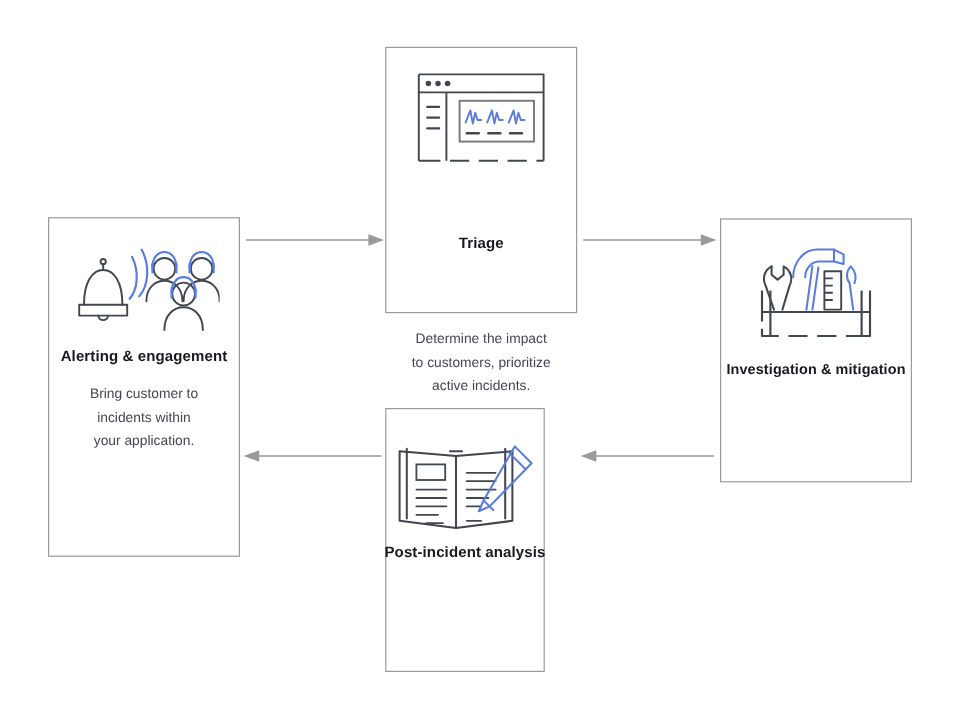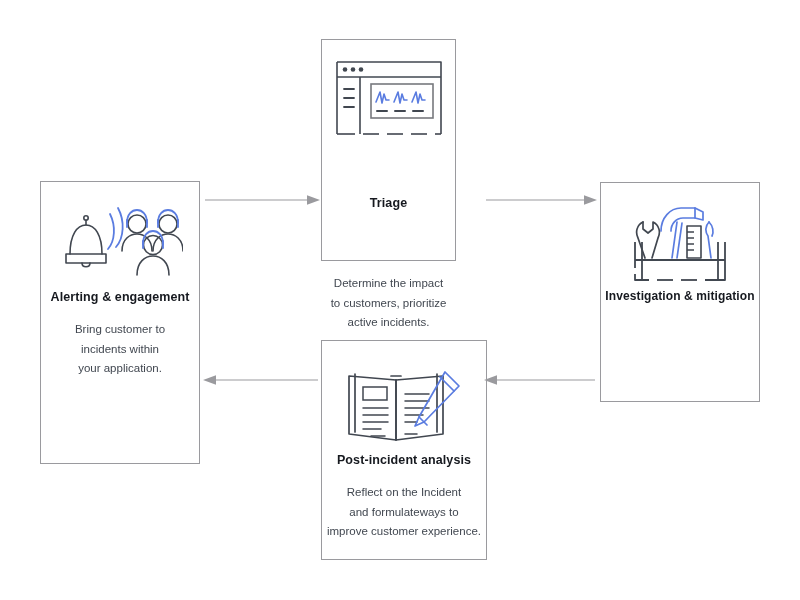--- a/index.html
+++ b/index.html
@@ -56,38 +56,38 @@
   
   #box-alerting {
     left: 40px;  top: 181px;  width: 160px;  height: 283px;
     padding-top: 14px;
   }
   #box-alerting .stage-icon   { height: 92px; }
   #box-alerting .stage-title  { margin-top: 2px; }
   #box-alerting .stage-desc   { margin-top: 16px; }
 
   #box-triage {
-    left: 321px; top: 39px;   width: 135px;  height: 222px;
+    left: 321px; top: 39px;   width: 160px;  height: 222px;
     padding-top: 16px;
     gap: 48px;
   }
   #box-triage .stage-icon    { height: 92px; }
   #box-triage .stage-title   { margin-top: 8px; }
   #box-triage .stage-desc    { margin-top: 16px; }
 
   #box-investigation {
     left: 600px; top: 182px;  width: 160px;  height: 220px;
     padding-top: 14px;
   }
   #box-investigation .stage-icon  { height: 92px; }
-  #box-investigation .stage-title { margin-top: 0px; font-size: 12px; }
+  #box-investigation .stage-title { margin-top: 12px; font-size: 12px; }
   #box-investigation .stage-desc  { margin-top: 14px; }
 
   #box-postincident {
-    left: 321px; top: 340px;  width: 166px;  height: 220px;
+    left: 321px; top: 340px;  width: 133px;  height: 220px;
     padding-top: 16px;
   }
   #box-postincident .stage-icon  { height: 92px; }
   #box-postincident .stage-title { margin-top: 4px; }
   #box-postincident .stage-desc  { margin-top: 16px; }
 
   
   .arrow {
     position: absolute;
   }
@@ -288,23 +288,20 @@
         </g>
 
         <g fill="none" stroke="#5a7ce0" stroke-width="1.7" stroke-linecap="round" stroke-linejoin="round">
           <path d="M104 12 L118 26 L83 62 L74 66 L78 57 Z"></path>
           <path d="M78 57 L86 65"></path>
           <path d="M99 17 L113 31"></path>
         </g>
       </svg>
     </div>
     <div class="stage-title">Post-incident analysis</div>
-    <div class="stage-desc">Reflect on the Incident
-and formulateways to
-improve customer experience.</div>
   </div>
 
   <div class="arrow" id="arrow-alerting-triage">
     <svg width="117" height="20" viewBox="0 0 117 20">
       <path d="M2 10 H105" stroke="#9a9a9e" stroke-width="1.2" fill="none"></path>
       <path d="M117 10 L104 5.2 L104 14.8 Z" fill="#9a9a9e"></path>
     </svg>
   </div>
 
   <div class="arrow" id="arrow-triage-investigation">

